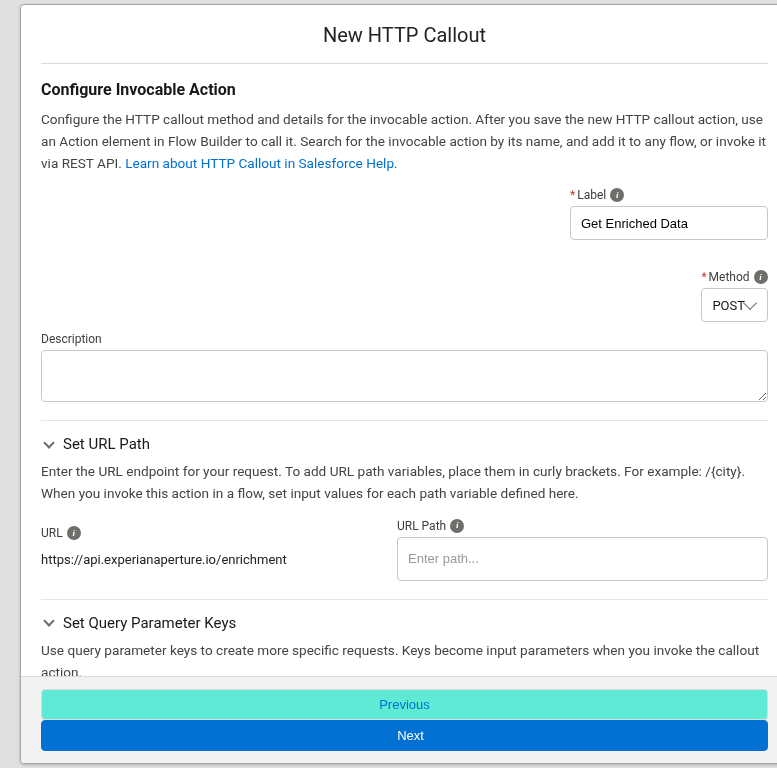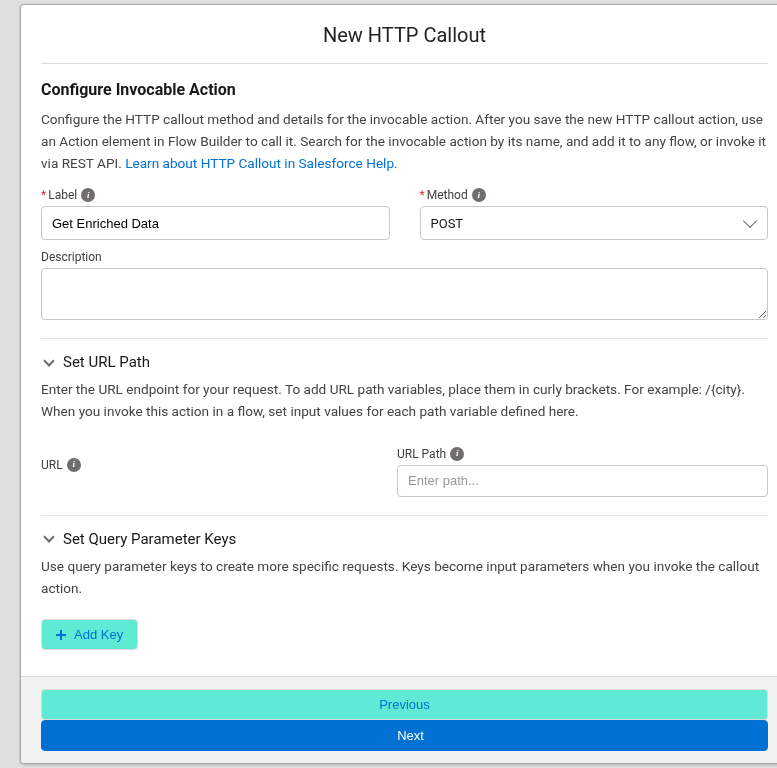--- a/index.html
+++ b/index.html
@@ -10,40 +10,40 @@
     background:#fff; border:1px solid #a6a6a6; border-radius:4px; display:flex; flex-direction:column;
     box-shadow:0 1px 3px rgba(0,0,0,0.2);
   }
   .modal-header { text-align:center; padding:18px 0 16px; border-bottom:1px solid #dddbda; margin:0 20px; }
   .modal-title { font-size:20px; font-weight:400; color:#222; }
   .modal-body { flex:1; padding:16px 20px 8px; overflow:auto; }
   .modal-footer { background:#f3f2f2; padding:12px 20px; display:flex; justify-content:space-between; border-top:1px solid #dddbda; border-bottom-left-radius:4px; border-bottom-right-radius:4px;flex-direction:column;}
   h2.section-title { font-size:16px; font-weight:700; margin:0 0 10px; }
   .desc-text { font-size:13.6px; line-height:1.6; color:#444; margin:0 0 14px; }
   a.inline-link { color:#0070d2; text-decoration:none; }
-  .row { display:flex; gap:30px; align-items:flex-end; }
+  .row { display:flex; gap:30px; align-items:flex-end;flex-direction:column; }
   .col { flex:1; display:flex; flex-direction:column; }
   .field-label { font-size:12px; color:#3e3e3c; margin-bottom:4px; display:flex; align-items:center; gap:4px; }
   .req-star { color:#c23934; margin-right:2px; }
   .info-icon { width:14px; height:14px; border-radius:50%; background:#706e6b; display:inline-flex; align-items:center; justify-content:center; flex-shrink:0; }
   .info-icon::after { content:"i"; color:#fff; font-size:9px; font-family:Georgia,serif; font-style:italic; font-weight:700; line-height:1; }
   input.text-input, textarea.text-area, .select-input, input.path-input {
     width:100%; border:1px solid #c9c7c5; border-radius:4px; font-size:13px; padding:0 10px; height:34px; background:#fff;
   }
   textarea.text-area { height:52px; padding:6px 10px; resize:both; min-height:40px; }
   .select-input { display:flex; align-items:center; justify-content:space-between; cursor:pointer; }
   .chevron { width:10px; height:10px; border-left:1.5px solid #706e6b; border-bottom:1.5px solid #706e6b; transform:rotate(-45deg); margin-top:-4px; margin-right:2px;}
   .hr { border:none; border-top:1px solid #e5e5e5; margin:18px 0 14px; }
   .sub-header { display:flex; align-items:center; gap:10px; margin-bottom:8px; cursor:pointer; }
   .sub-header .chev-down { width:8px; height:8px; border-left:2px solid #706e6b; border-bottom:2px solid #706e6b; transform:rotate(-45deg); margin-left:4px; margin-top:-3px;}
   .sub-title { font-size:15px; font-weight:400; }
   .url-row { display:flex; gap:16px; align-items:center; margin-top:6px; }
   .url-col { display:flex; flex-direction:column; }
   .url-value { font-size:13px; padding:8px 0 6px; color:#222; white-space:nowrap; }
-  input.path-input { height:32px; }
+  input.path-input { height:44px; }
   input.path-input::placeholder { color:#999; }
   .btn { border:1px solid #dddbda; background:#5eead4; border-radius:4px; padding:7px 14px; font-size:13px; cursor:pointer; color:#0070d2; }
   .btn-primary { background:#0070d2; color:#fff; border-color:#0070d2;padding-left:26px; }
   .btn-add { display:flex; align-items:center; gap:8px; }
   .plus { width:10px; height:10px; position:relative; display:inline-block; }
   .plus::before, .plus::after { content:""; position:absolute; background:#0070d2; }
   .plus::before { left:4px; top:0; width:2px; height:10px; }
   .plus::after { top:4px; left:0; width:10px; height:2px; }
   .spacer-6 { height:6px; }
   .spacer-10 { height:10px; }
@@ -99,22 +99,23 @@
       <span class="sub-title">Set URL Path</span>
     </div>
     <p class="desc-text">Enter the URL endpoint for your request. To add URL path variables, place them in curly brackets. For example: /{city}. When you invoke this action in a flow, set input values for each path variable defined here.</p>
 
     <div class="url-row">
       <div class="url-col" style="width:340px;">
         <div class="field-label">
           <span>URL</span>
           <span class="info-icon"></span>
         </div>
+        <div class="url-value">https://api.experianaperture.io/enrichment</div>
       </div>
-      <div class="url-col" style="flex:1;margin-top:10px;">
+      <div class="url-col" style="flex:1;">
         <div class="field-label">
           <span>URL Path</span>
           <span class="info-icon"></span>
         </div>
         <input class="path-input" type="text" placeholder="Enter path..." style="">
       </div>
     </div>
 
     <hr class="hr">
 

